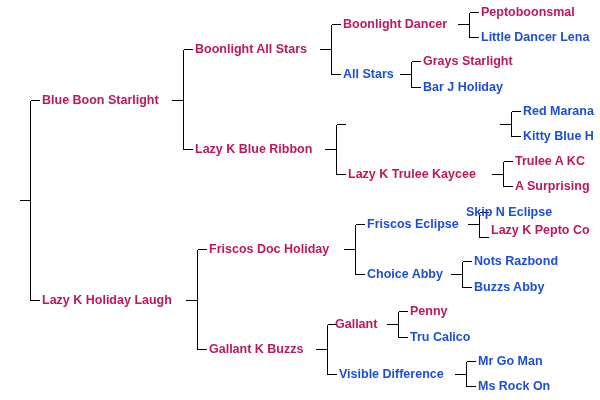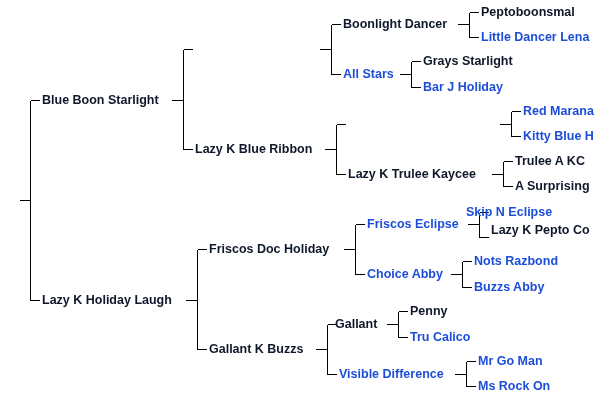--- a/index.html
+++ b/index.html
@@ -8,21 +8,21 @@
     .node {
       position: absolute;
       font-family: "Liberation Sans", "DejaVu Sans", sans-serif;
       font-size: 12.5px;
       font-weight: bold;
       white-space: nowrap;
       line-height: 14px;
       transform: translateY(-7px);
       cursor: pointer;
     }
-    .node.blue { color: #0f172a; }
+    .node.blue { color: #be185d; }
     .node.black { color: #1d4ed8; }
   </style>
 </head>
 <body>
 
 <div id="stage">
   <svg id="lines" xmlns="http://www.w3.org/2000/svg" width="600" height="400" shape-rendering="crispEdges">
     <g stroke="#000" stroke-width="1" fill="none">
 
       <path d="M19.5 200.5 H30.5 M30.5 100.5 V300.5 M30.5 100.5 H40 M30.5 300.5 H40"></path>
@@ -53,20 +53,21 @@
 
       <path d="M387 324.5 H398.5 M398.5 311.5 V337.5 M398.5 311.5 H408 M398.5 337.5 H408"></path>
 
       <path d="M455 374.5 H466.5 M466.5 361.5 V386.5 M466.5 361.5 H476 M466.5 386.5 H476"></path>
     </g>
   </svg>
 
   <div class="node blue" style="left:42px;top:100px">Blue Boon Starlight</div>
   <div class="node blue" style="left:42px;top:300px">Lazy K Holiday Laugh</div>
 
+  <div class="node blue" style="left:195px;top:49px">Boonlight All Stars</div>
   <div class="node blue" style="left:195px;top:149px">Lazy K Blue Ribbon</div>
   <div class="node blue" style="left:209px;top:249px">Friscos Doc Holiday</div>
   <div class="node blue" style="left:209px;top:349px">Gallant K Buzzs</div>
 
   <div class="node blue" style="left:343px;top:24px">Boonlight Dancer</div>
   <div class="node black" style="left:343px;top:74px">All Stars</div>
   <div class="node blue" style="left:348px;top:174px">Lazy K Trulee Kaycee</div>
   <div class="node black" style="left:367px;top:224px">Friscos Eclipse</div>
   <div class="node black" style="left:367px;top:274px">Choice Abby</div>
   <div class="node blue" style="left:335px;top:324px">Gallant</div>

